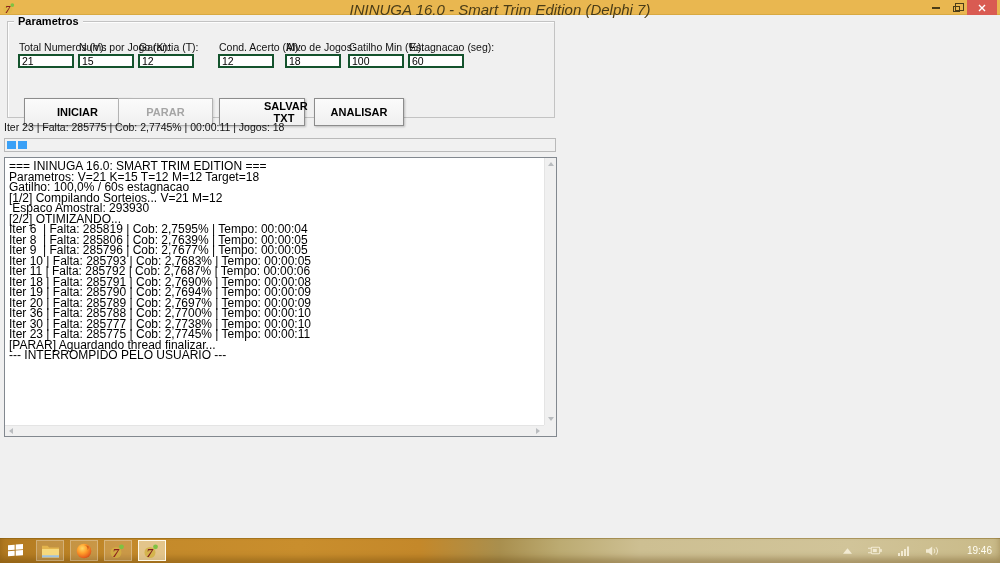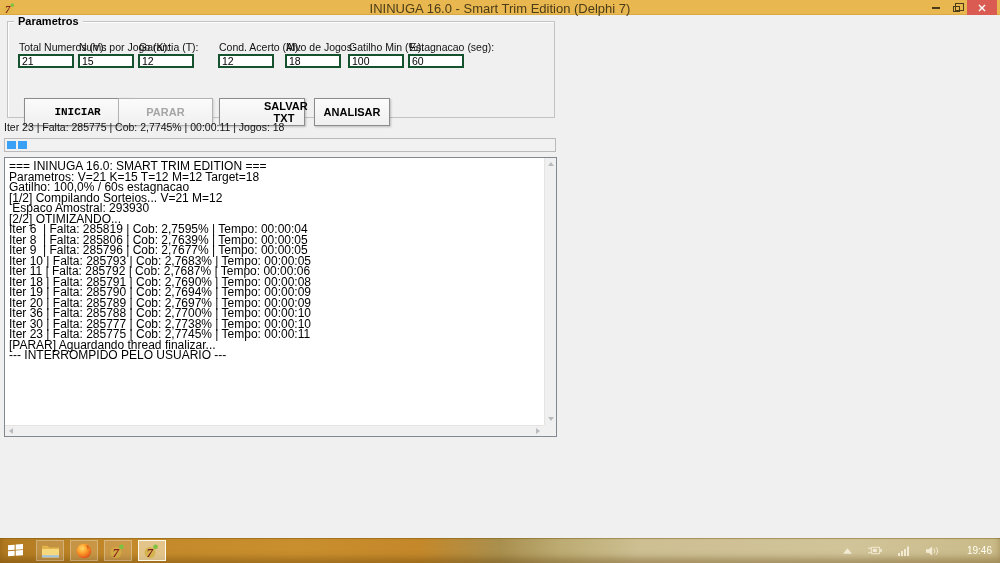--- a/index.html
+++ b/index.html
@@ -12,21 +12,21 @@
   }
 
   
   .titlebar {
     position:absolute; top:0; left:0; width:1000px; height:15px;
     background:#e9b750; border-bottom:1px solid #d8a941;
   }
   .titlebar .app-icon { position:absolute; left:3px; top:1px; width:13px; height:13px; }
   .titlebar .title {
     position:absolute; left:0; right:0; top:1px; text-align:center;
-    font-size:13px; color:#4a3c17; letter-spacing:0;
+    font-size:15px; color:#4a3c17; letter-spacing:0;font-style:italic;
   }
   .win-controls { position:absolute; right:3px; top:0; height:15px; display:flex; }
   .wc-btn { width:21px; height:15px; display:flex; align-items:center; justify-content:center; }
   .wc-close { width:30px; background:#d95b52; }
   .min-glyph { width:8px; height:2px; background:#4a3c17; }
   .restore-glyph { width:7px; height:6px; border:1px solid #4a3c17; position:relative; background:transparent; margin-top:2px;}
   .restore-glyph::before { content:""; position:absolute; left:1px; top:-4px; width:7px; height:6px; border:1px solid #4a3c17; }
 
   
   .groupbox {
@@ -50,24 +50,24 @@
 
   
   .btn {
     position:absolute; top:76px; height:28px;
     background:linear-gradient(#fbfbfb,#f0f0f0);
     border:1px solid #8c8c8c;
     box-shadow:1px 1px 2px rgba(0,0,0,.22);
     font-family:"Liberation Sans", sans-serif;
     font-size:11px; font-weight:bold; color:#000; text-align:center; padding:0;
   }
-  .btn-iniciar { left:16px;  width:107px;font-family:Liberation Mono, monospace; }
+  .btn-iniciar { left:16px;  width:107px; }
   .btn-parar   { left:110px; width:95px; color:#a5a5a5; border-color:#b3b3b3; box-shadow:1px 1px 2px rgba(0,0,0,.12); }
   .btn-salvar  { left:211px; width:86px;padding-left:44px; }
-  .btn-analisar{ left:306px; width:76px; }
+  .btn-analisar{ left:306px; width:90px; }
 
   
   .statusline {
     position:absolute; left:4px; top:121px; font-size:10.5px; color:#111; white-space:nowrap;
   }
   .progressbar {
     position:absolute; left:4px; top:138px; width:552px; height:14px;
     border:1px solid #b9b9b9; background:#f1f1f1;
     display:flex; align-items:stretch; padding:2px; gap:2px;
   }

